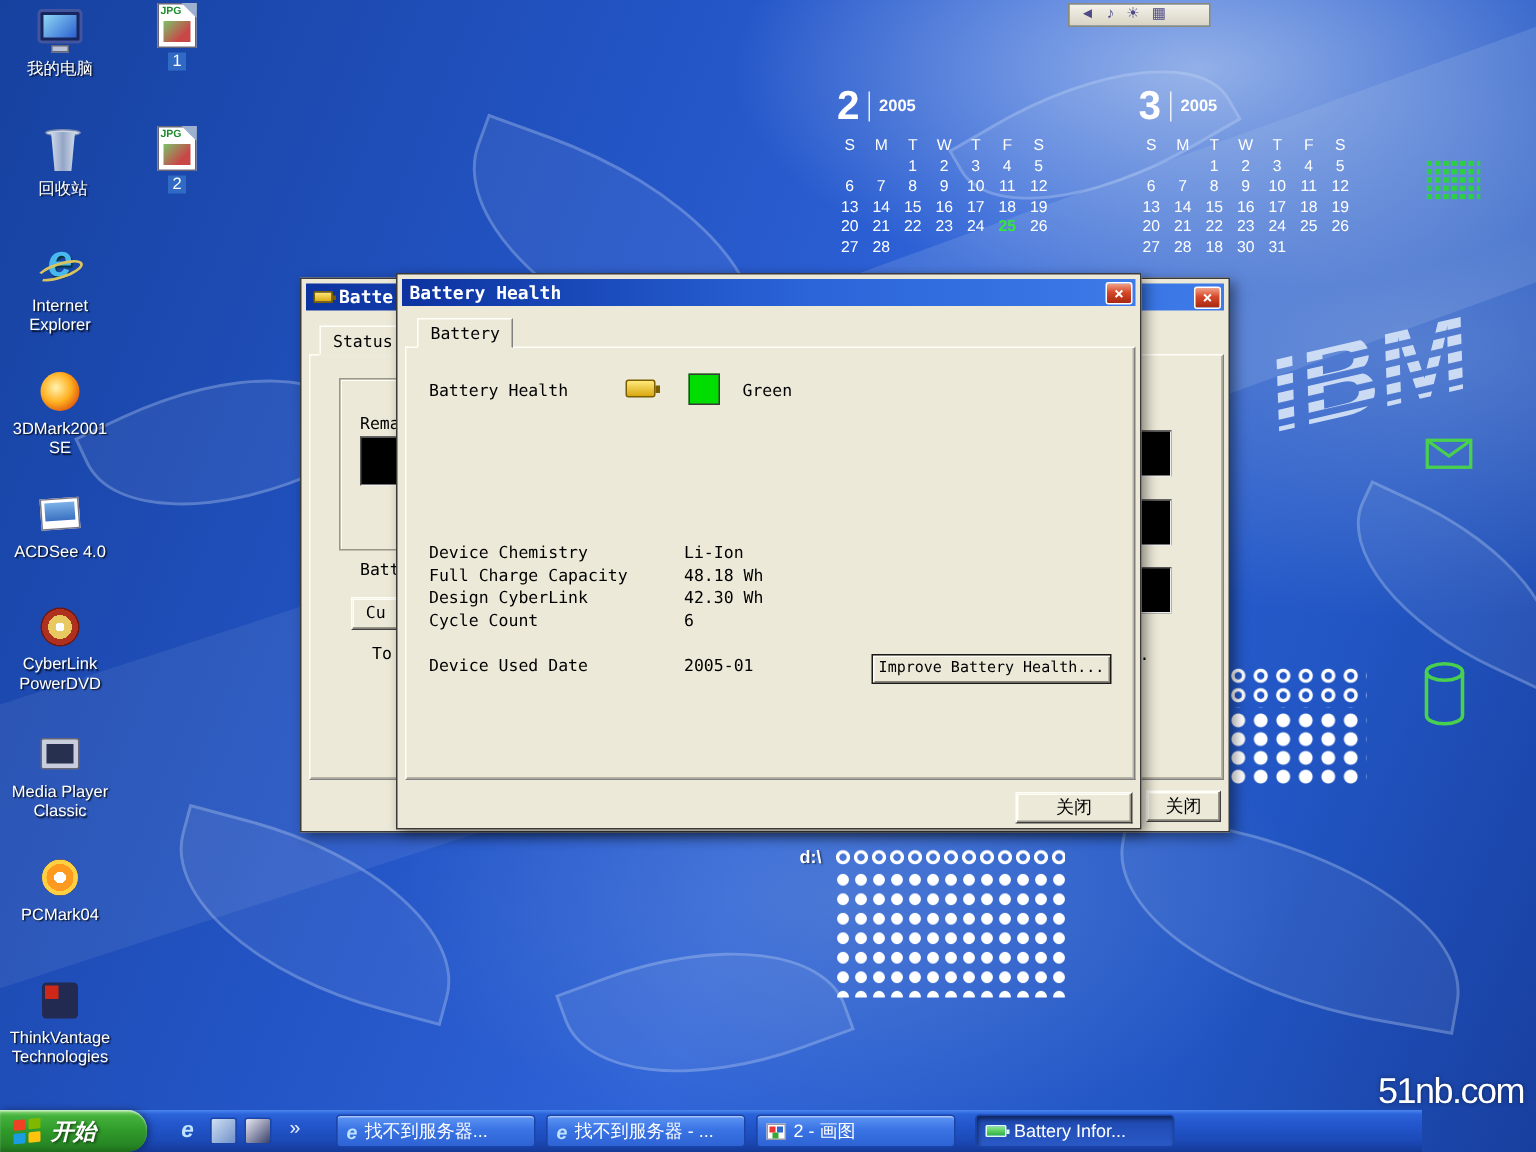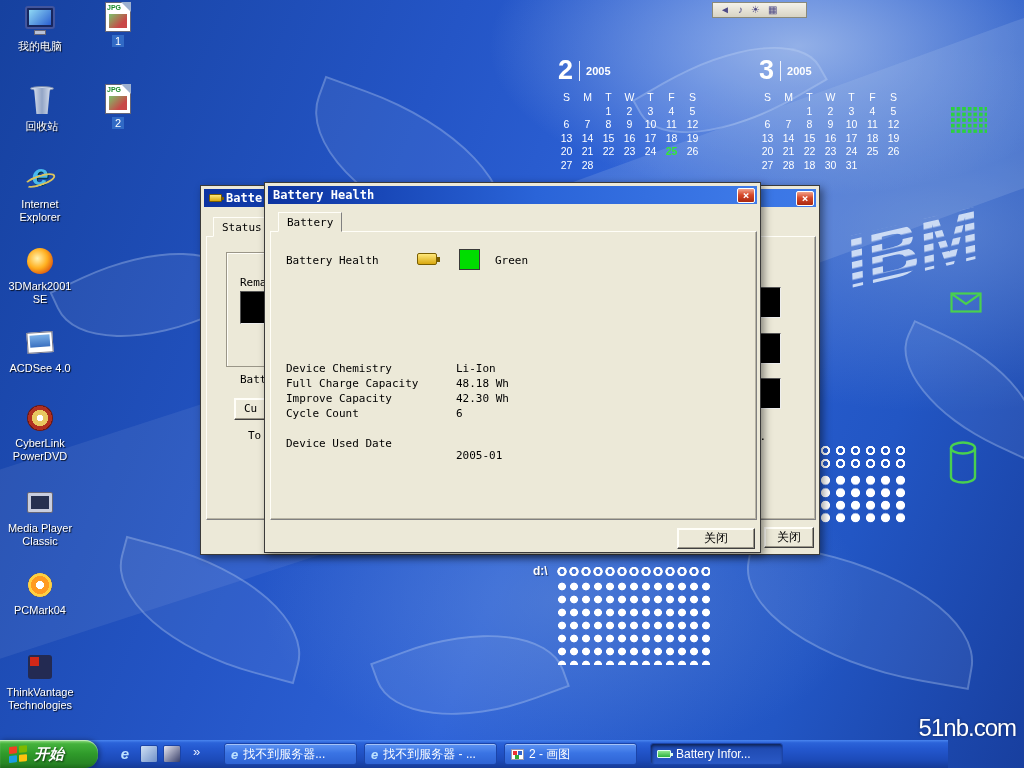--- a/index.html
+++ b/index.html
@@ -392,27 +392,28 @@
   <div class="mono" style="position:absolute;left:21px;top:71px;z-index:3">Battery Health</div>
   <div class="batt-y" style="position:absolute;left:152px;top:70px;z-index:3"></div>
   <div class="swatch" style="left: 194px; top: 66px; z-index: 3; background: rgb(0, 221, 0);"></div>
   <div class="mono" style="position:absolute;left:230px;top:71px;z-index:3">Green</div>
 
 
   <div class="mono" style="position:absolute;left:21px;top:179px;z-index:3">Device Chemistry</div>
   <div class="mono" style="position:absolute;left:191px;top:179px;z-index:3">Li-Ion</div>
   <div class="mono" style="position:absolute;left:21px;top:194px;z-index:3">Full Charge Capacity</div>
   <div class="mono" style="position:absolute;left:191px;top:194px;z-index:3">48.18 Wh</div>
-  <div class="mono" style="position:absolute;left:21px;top:209px;z-index:3">Improve Capacity</div>
+  <div class="mono" style="position:absolute;left:21px;top:209px;z-index:3">Design CyberLink</div>
   <div class="mono" style="position:absolute;left:191px;top:209px;z-index:3">42.30 Wh</div>
   <div class="mono" style="position:absolute;left:21px;top:224px;z-index:3">Cycle Count</div>
   <div class="mono" style="position:absolute;left:191px;top:224px;z-index:3">6</div>
   <div class="mono" style="position:absolute;left:21px;top:254px;z-index:3">Device Used Date</div>
-  <div class="mono" style="position:absolute;left:191px;top:266px;z-index:3">2005-01</div>
-
+  <div class="mono" style="position:absolute;left:191px;top:254px;z-index:3">2005-01</div>
+
+  <div class="cbtn cbtn-dark" style="left:316px;top:253px;width:160px;height:20px;line-height:18px;font-size:10px;z-index:3">Improve Battery Health...</div>
   <div class="cbtn" style="left:412px;top:345px;width:78px;height:21px;line-height:19px;font-family:'Liberation Sans',sans-serif;font-size:12px;z-index:3">关闭</div>
 </div>
 
 <div class="taskbar">
   <div class="start">
     <span class="flag">
         <i></i>
         <i></i>
         <i></i>
         <i></i>

